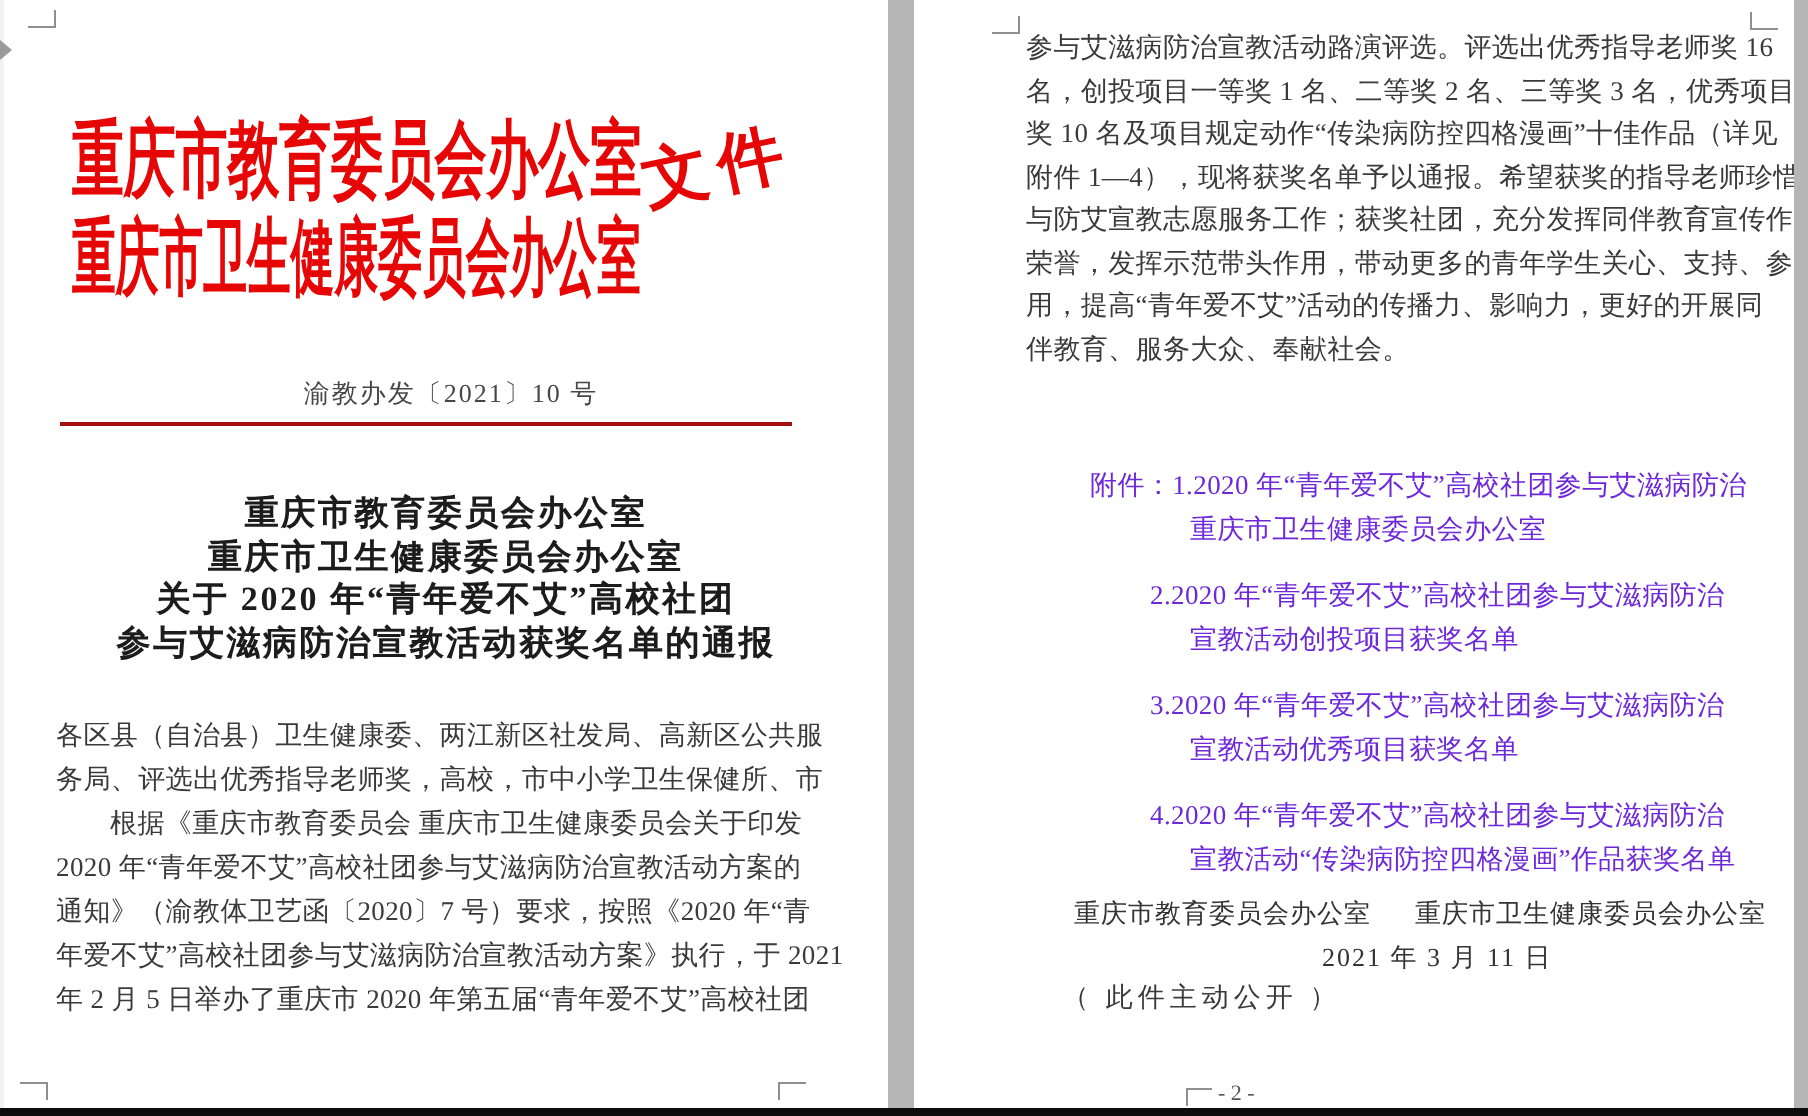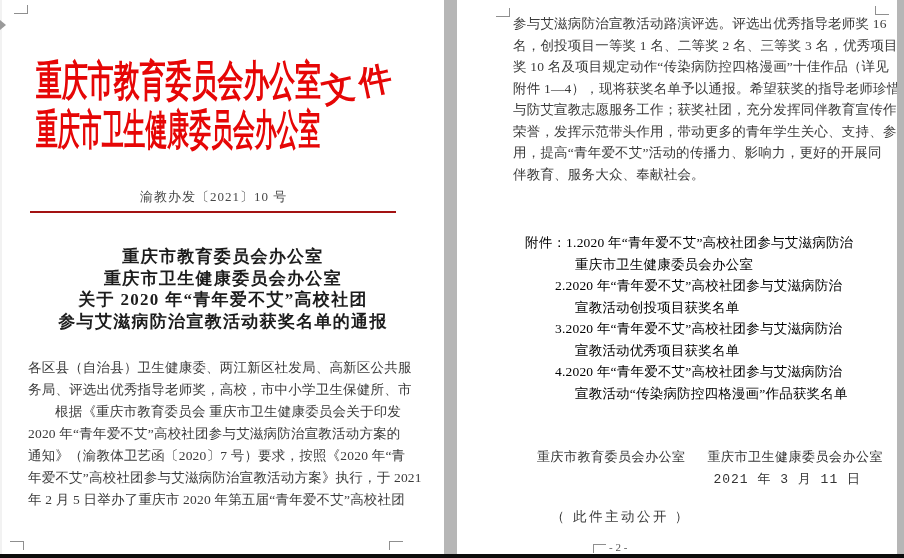--- a/index.html
+++ b/index.html
@@ -35,55 +35,55 @@
     transform-origin:0 0;letter-spacing:0;
   }
   .red-org.l1{top:60px;transform:scale(0.617,1);}
   .red-org.l2{top:109px;transform:scale(0.521,1);}
   .wenjian{
     position:absolute;left:320px;top:76px;white-space:nowrap;line-height:1;
     font-weight:700;font-size:33px;color:#e60606;letter-spacing:5px;
     transform:rotate(-12deg);transform-origin:0 50%;
   }
   .doc-number{
-    position:absolute;left:4px;top:188px;width:415px;text-align:center;
+    position:absolute;left:16px;top:188px;width:415px;text-align:center;
     font-size:13px;letter-spacing:1px;color:#474747;white-space:nowrap;
   }
   .red-rule{position:absolute;left:28px;top:211px;width:366px;height:2px;background:#a31212;}
   .title-block{
     position:absolute;left:0;top:246px;width:442px;text-align:center;
     font-weight:700;font-size:17px;line-height:21.5px;letter-spacing:1.3px;
     color:#1c1c1c;white-space:nowrap;
   }
   .body-block{position:absolute;font-size:13.5px;line-height:22px;letter-spacing:0.2px;color:#3a3a3a;}
   #body1{left:26px;top:357px;width:400px;font-family:Liberation Serif, serif;}
   .body-line{white-space:nowrap;}
   .body-line.indent{padding-left:27px;}
 
   
   #body2{left:56px;top:13px;width:370px;line-height:21.5px;}
   .attach-block{
-    position:absolute;left:68px;top:232px;width:350px;
-    font-size:13.5px;line-height:21.5px;letter-spacing:0.2px;color:#000000;
+    position:absolute;left:88px;top:232px;width:350px;
+    font-size:13.5px;line-height:21.5px;letter-spacing:0.2px;color:#6d28d9;
   }
   .attach-line{white-space:nowrap;}
-  .attach-line.item{padding-left:30px;}
+  .attach-line.item{padding-left:30px;margin-top:12px;}
   .attach-line.cont{padding-left:50px;}
   .sign-line{
     position:absolute;left:80px;top:448px;width:340px;white-space:nowrap;
     font-size:13px;letter-spacing:0.5px;color:#333;
   }
   .sign-gap{display:inline-block;width:22px;}
   .sign-date{
-    position:absolute;left:204px;top:470px;width:200px;text-align:right;
-    font-size:13px;letter-spacing:1px;color:#333;white-space:nowrap;font-family:Liberation Mono, monospace;
+    position:absolute;left:204px;top:470px;width:200px;text-align:left;
+    font-size:13px;letter-spacing:1px;color:#333;white-space:nowrap;
   }
   .public-note{
-    position:absolute;left:74px;top:508px;font-size:13.5px;letter-spacing:2.5px;
-    color:#3a3a3a;white-space:nowrap;margin-left:20px;
+    position:absolute;left:74px;top:490px;font-size:13.5px;letter-spacing:2.5px;
+    color:#3a3a3a;white-space:nowrap;
   }
   .footer2{
     position:absolute;left:136px;top:541px;display:flex;align-items:flex-start;
     font-size:11px;color:#555;
   }
   .footer2 .crop-inline{
     display:inline-block;width:12px;height:8px;margin-right:3px;margin-top:3px;
     border-left:1px solid #8f8f8f;border-top:1px solid #8f8f8f;
   }
 </style>

